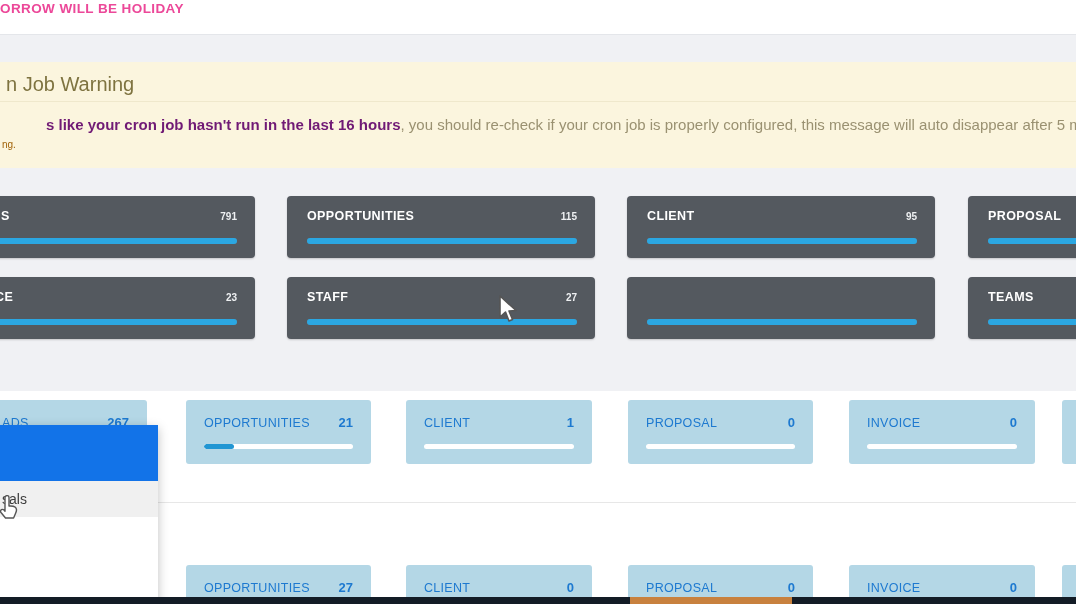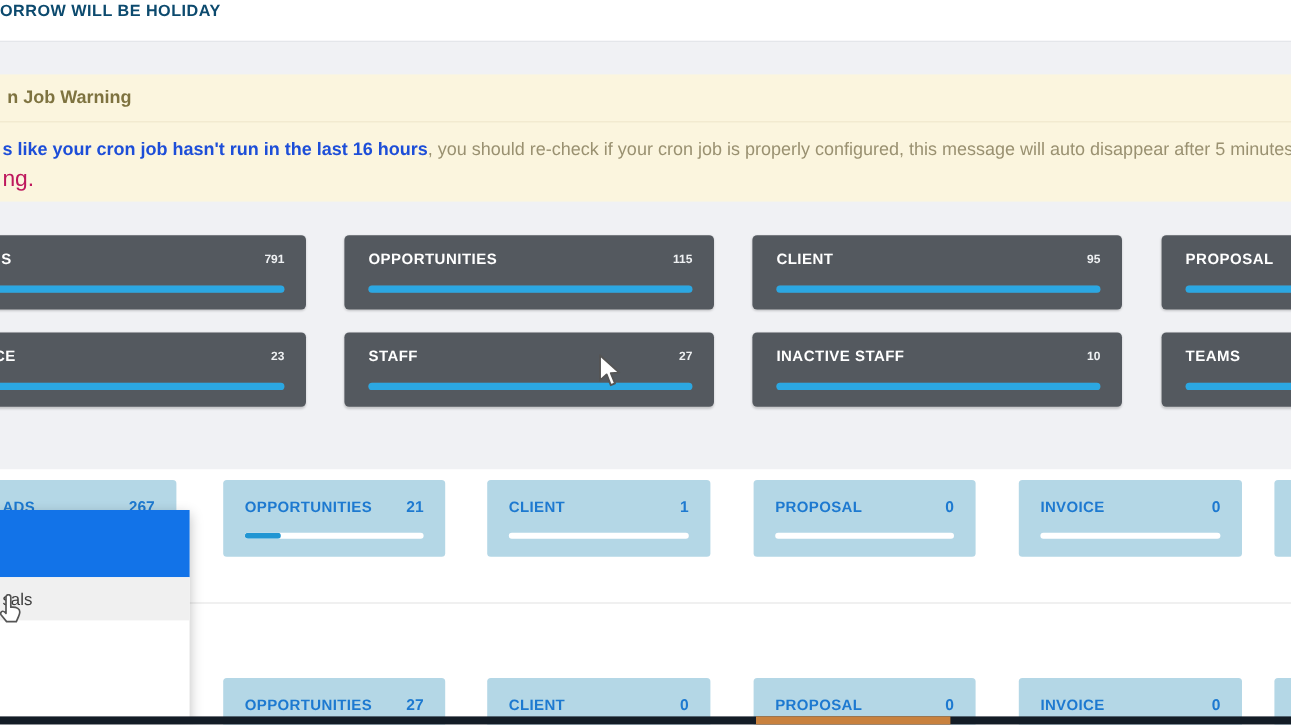--- a/index.html
+++ b/index.html
@@ -1,42 +1,42 @@
 <!DOCTYPE html>
 <html><head>
 <meta charset="utf-8">
 <style>
   html,body{margin:0;padding:0;}
   .viewport{position:relative;width:1076px;height:604px;overflow:hidden;background:#ffffff;
     font-family:"Liberation Sans",sans-serif;}
 
-  .announcement{position:absolute;left:0;top:1px;color:#0c4a6e;font-size:13.5px;font-weight:600;
+  .announcement{position:absolute;left:0;top:1px;color:#ec4899;font-size:13.5px;font-weight:600;
     letter-spacing:.4px;white-space:nowrap;}
 
   .gray-band{position:absolute;left:0;top:34px;width:1076px;height:356px;background:#f0f1f4;
     border-top:1px solid #e4e6ea;}
 
   .banner{position:absolute;left:0;top:62px;width:1076px;height:106px;background:#fbf5de;}
-  .banner-title{position:absolute;left:6px;top:11px;font-size:15px;font-weight:700;color:#7e7340;}
+  .banner-title{position:absolute;left:6px;top:11px;font-size:20px;font-weight:400;color:#7e7340;}
   .banner-divider{position:absolute;left:0;top:39px;width:1076px;height:1px;background:#efe8cc;}
   .banner-line1{position:absolute;left:2px;top:54px;font-size:15px;color:#9a9171;white-space:nowrap;}
-  .banner-line1 b{color:#1d4ed8;font-weight:700;}
-  .banner-line2{position:absolute;left:2px;top:77px;font-size:19px;color:#be185d;}
+  .banner-line1 b{color:#701a75;font-weight:700;margin-left:44px;}
+  .banner-line2{position:absolute;left:2px;top:77px;font-size:10px;color:#a16207;}
 
   .dark-card{position:absolute;width:308px;height:62px;background:#54595f;border-radius:4px;
     box-shadow:0 1px 2px rgba(0,0,0,.18);}
   .dc-row{display:flex;justify-content:space-between;align-items:center;padding:13px 18px 0 20px;}
   .dc-label{color:#ffffff;font-size:12.5px;font-weight:600;letter-spacing:.4px;white-space:nowrap;}
   .dc-value{color:#eef0f2;font-size:10px;font-weight:600;}
   .dc-track{position:absolute;left:20px;right:18px;top:42px;height:6px;background:rgba(255,255,255,.10);border-radius:3px;}
   .dc-fill{height:100%;background:#2ba7e2;border-radius:3px;}
 
   .light-card{position:absolute;width:185px;height:64px;background:#b4d7e6;border-radius:3px;}
   .lc-row{display:flex;justify-content:space-between;align-items:center;padding:15px 18px 0 18px;}
-  .lc-label{color:#1d79d0;font-size:12.5px;font-weight:700;letter-spacing:.3px;white-space:nowrap;}
+  .lc-label{color:#1d79d0;font-size:12.5px;font-weight:400;letter-spacing:.3px;white-space:nowrap;}
   .lc-value{color:#1d79d0;font-size:13px;font-weight:600;}
   .lc-track{position:absolute;left:18px;right:18px;top:44px;height:5px;background:#ffffff;border-radius:2.5px;overflow:hidden;}
   .lc-fill{height:100%;background:#2196d3;border-radius:2.5px;}
 
   .section-divider{position:absolute;left:0;top:502px;width:1076px;height:1px;background:#e7e7e7;}
 
   .dropdown{position:absolute;left:0;top:425px;width:158px;height:179px;background:#ffffff;
     box-shadow:0 3px 10px rgba(0,0,0,.25);z-index:50;}
   .dd-selected{height:56px;background:#1273e8;}
   .dd-item{height:36px;display:flex;align-items:center;padding-left:2px;font-size:14px;color:#3c3c3c;background:#ffffff;}
@@ -113,24 +113,20 @@
   <div class="dark-card" style="left:287px;top:277px">
     <div class="dc-row">
         <span class="dc-label">STAFF</span>
         <span class="dc-value">27</span>
       </div>
     <div class="dc-track">
         <div class="dc-fill" style="width: 100%;"></div>
       </div>
   </div>
   <div class="dark-card" style="left:627px;top:277px">
-    <div class="dc-row">
-        <span class="dc-label">INACTIVE STAFF</span>
-        <span class="dc-value">10</span>
-      </div>
     <div class="dc-track">
         <div class="dc-fill" style="width: 100%;"></div>
       </div>
   </div>
   <div class="dark-card" style="left:968px;top:277px">
     <div class="dc-row">
         <span class="dc-label">TEAMS</span>
         <span class="dc-value"></span>
       </div>
     <div class="dc-track">

